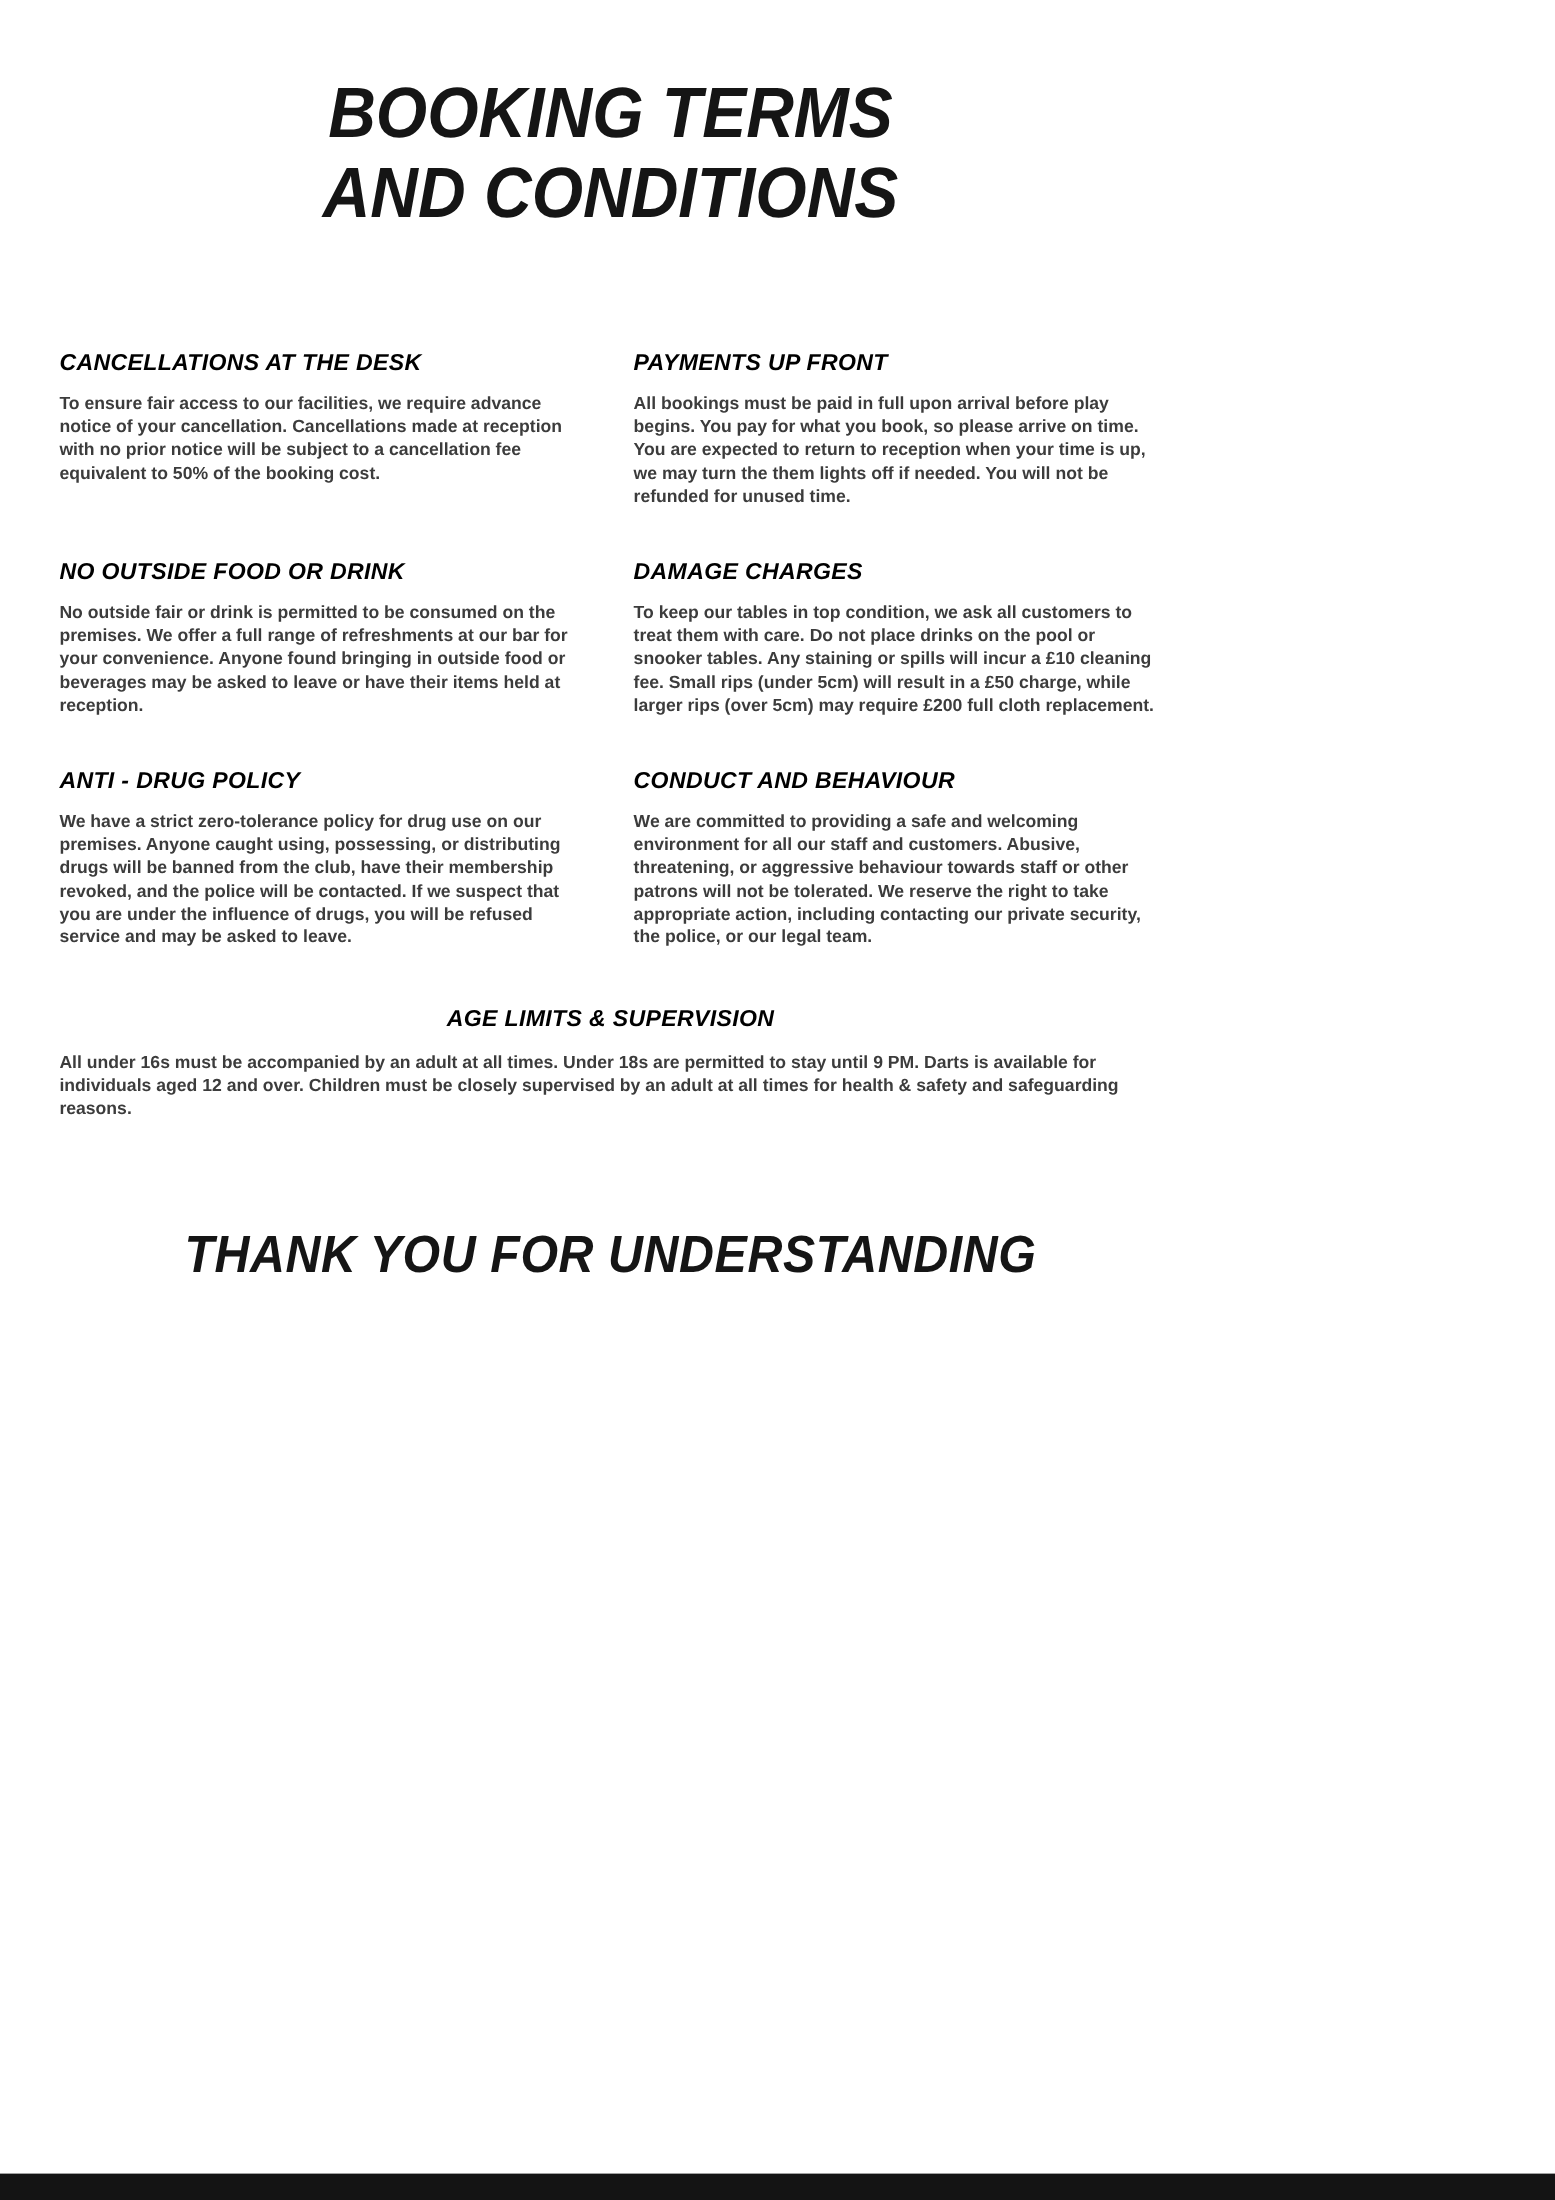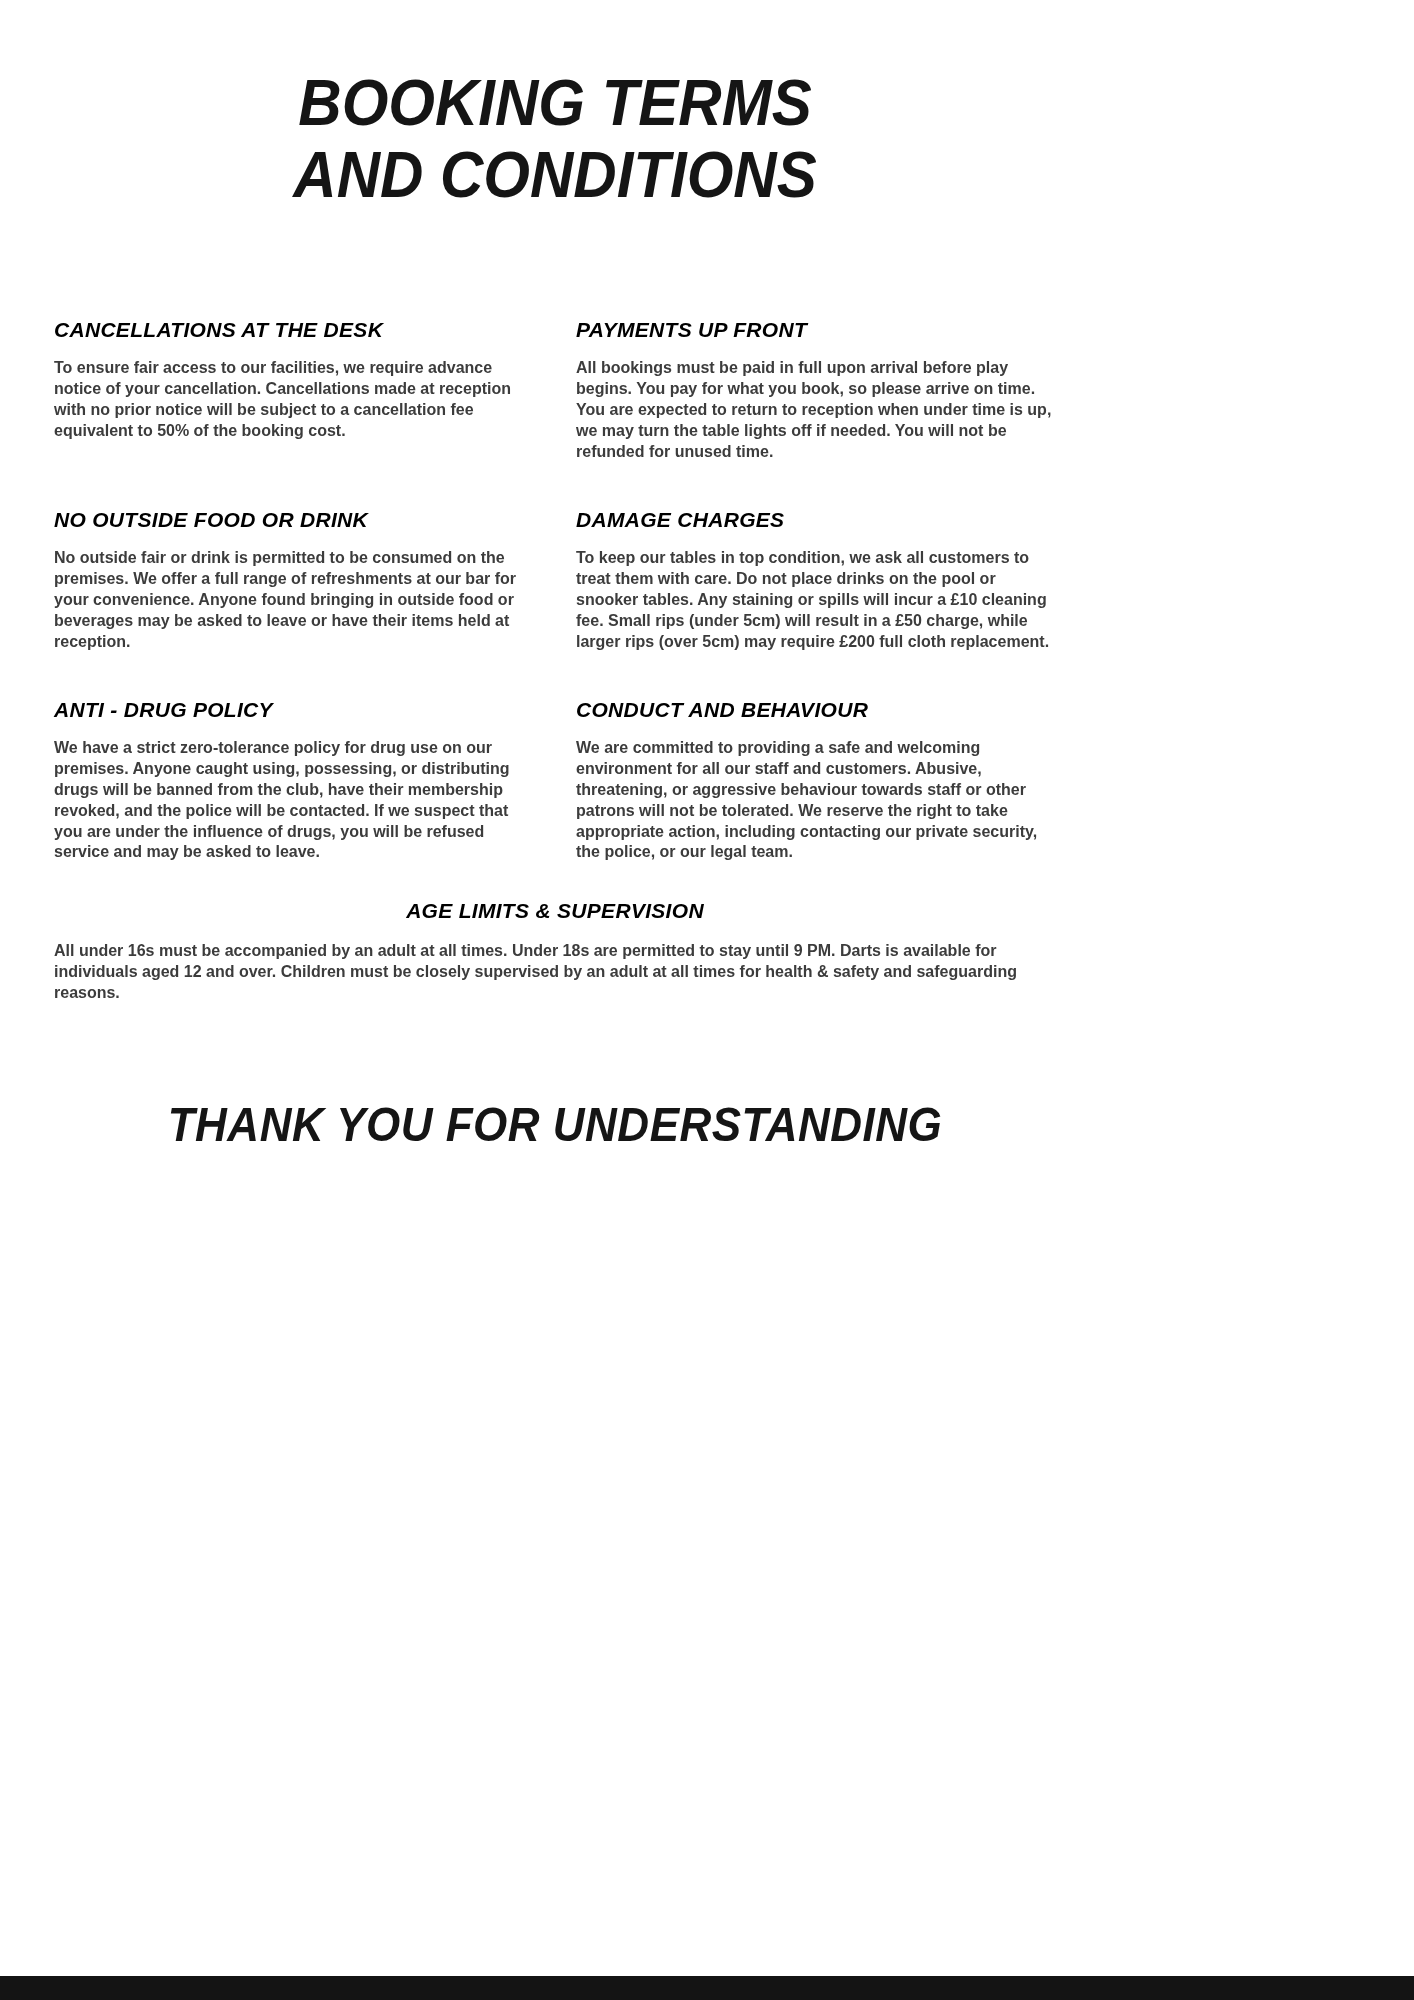--- a/index.html
+++ b/index.html
@@ -46,21 +46,21 @@
     text-transform: uppercase;
   }
   .section-body {
     margin: 0;
     font-size: 16px;
     line-height: 1.3;
     color: #3c3c3c;
     font-weight: bold;
   }
   .full-width-section {
-    margin-top: 36px;
+    margin-top: 52px;
   }
   .full-width-section .section-heading {
     text-align: center;
     margin-bottom: 18px;
   }
   .doc-footer {
     margin: 96px auto 0 auto;
     text-align: center;
     font-size: 44px;
     font-weight: 800;
@@ -88,21 +88,21 @@
 
   <div class="sections">
 
     <section class="section">
       <h3 class="section-heading">CANCELLATIONS AT THE DESK</h3>
       <p class="section-body">To ensure fair access to our facilities, we require advance notice of your cancellation. Cancellations made at reception with no prior notice will be subject to a cancellation fee equivalent to 50% of the booking cost.</p>
     </section>
 
     <section class="section">
       <h3 class="section-heading">PAYMENTS UP FRONT</h3>
-      <p class="section-body">All bookings must be paid in full upon arrival before play begins. You pay for what you book, so please arrive on time. You are expected to return to reception when under time is up, we may turn the table lights off if needed. You will not be refunded for unused time.</p>
+      <p class="section-body">All bookings must be paid in full upon arrival before play begins. You pay for what you book, so please arrive on time. You are expected to return to reception when your time is up, we may turn the them lights off if needed. You will not be refunded for unused time.</p>
     </section>
 
     <section class="section">
       <h3 class="section-heading">NO OUTSIDE FOOD OR DRINK</h3>
       <p class="section-body">No outside fair or drink is permitted to be consumed on the premises. We offer a full range of refreshments at our bar for your convenience. Anyone found bringing in outside food or beverages may be asked to leave or have their items held at reception.</p>
     </section>
 
     <section class="section">
       <h3 class="section-heading">DAMAGE CHARGES</h3>
       <p class="section-body">To keep our tables in top condition, we ask all customers to treat them with care. Do not place drinks on the pool or snooker tables. Any staining or spills will incur a £10 cleaning fee. Small rips (under 5cm) will result in a £50 charge, while larger rips (over 5cm) may require £200 full cloth replacement.</p>

